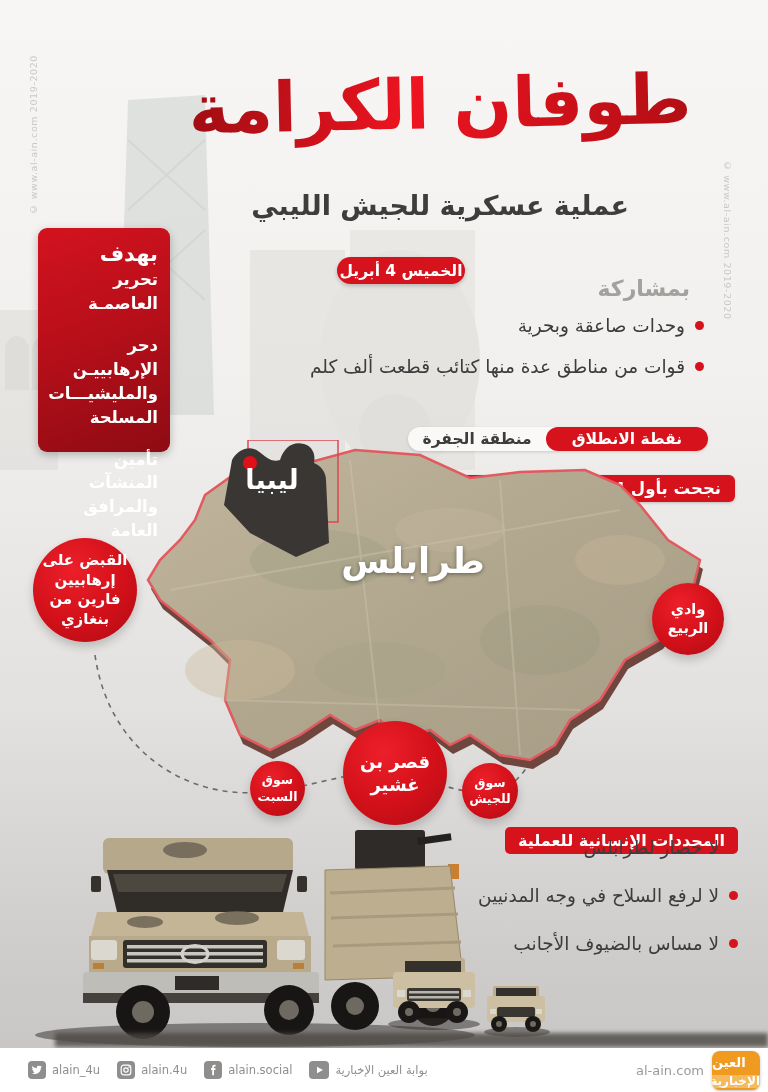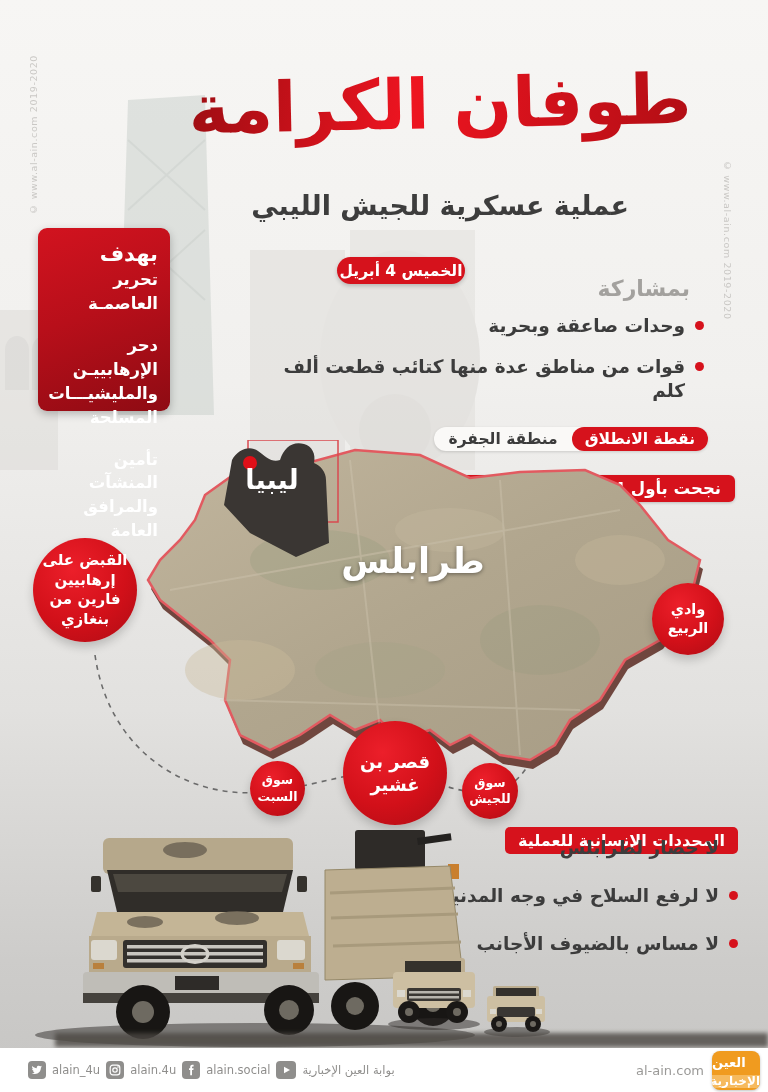--- a/index.html
+++ b/index.html
@@ -12,36 +12,36 @@
   
   .title{left:150px;top:58px;width:580px;text-align:center;font-size:69px;font-weight:bold;line-height:1.35;
          color:#d2101b;background:linear-gradient(100deg,#8e0c10 0%,#ee1420 45%,#a90d13 100%);
          -webkit-background-clip:text;background-clip:text;-webkit-text-fill-color:transparent;
          transform:rotate(-1.2deg);}
   .subtitle{left:150px;top:190px;width:580px;text-align:center;font-size:27px;font-weight:bold;color:#3d3d3d;}
   .date-badge{left:337px;top:257px;width:128px;height:27px;background:#d6121c;border-radius:14px;
               color:#fff;font-size:15.5px;font-weight:bold;display:flex;align-items:center;justify-content:center;
               box-shadow:0 2px 4px rgba(0,0,0,.2);}
   
-  .goals{left:38px;top:228px;width:132px;height:183px;border-radius:9px;padding:14px 12px;box-sizing:border-box;
+  .goals{left:38px;top:228px;width:132px;height:224px;border-radius:9px;padding:14px 12px;box-sizing:border-box;
          background:linear-gradient(160deg,#d2131f 0%,#b80f1a 45%,#8e0b13 100%);
          color:#fff;direction:rtl;text-align:right;box-shadow:0 3px 8px rgba(0,0,0,.25);}
   .goals .g-title{font-size:21px;font-weight:bold;margin-bottom:2px;}
   .goals .g-item{font-size:16.5px;font-weight:bold;line-height:1.45;margin-bottom:18px;}
   
   .part-title{right:78px;top:276px;font-size:22px;font-weight:bold;color:#a3a19e;direction:rtl;}
   .part-list{right:64px;top:314px;width:430px;direction:rtl;}
   .b-row{display:flex;align-items:flex-start;margin-bottom:17px;}
   .b-dot{width:9px;height:9px;border-radius:50%;background:#d6121c;margin-left:10px;margin-top:7px;flex:0 0 auto;}
-  .b-txt{font-size:18.5px;font-weight:bold;color:#3c3c3c;line-height:1.3;}
+  .b-txt{font-size:18.5px;font-weight:normal;color:#3c3c3c;line-height:1.3;}
   
   .start-group{right:60px;top:427px;display:flex;direction:rtl;align-items:center;background:#faf9f7;
                border-radius:13px;box-shadow:0 1px 3px rgba(0,0,0,.15);}
   .start-badge{background:#d6121c;color:#fff;font-size:15.5px;font-weight:bold;border-radius:13px;
-               padding:3px 13px;}
+               padding:3px 26px;}
   .start-value{color:#3c3c3c;font-size:15.5px;font-weight:bold;padding:3px 14px;}
   .success-badge{right:33px;top:475px;background:#d6121c;color:#fff;font-size:16.5px;font-weight:bold;
                  border-radius:6px;padding:4px 14px;direction:rtl;box-shadow:0 1px 3px rgba(0,0,0,.2);}
   
   .city-label{left:318px;top:541px;width:190px;text-align:center;color:#fff;font-size:35px;font-weight:bold;
               text-shadow:0 1px 4px rgba(0,0,0,.45);direction:rtl;}
   .country-label{left:224px;top:464px;width:96px;text-align:center;color:#fff;font-size:27px;font-weight:bold;direction:rtl;}
   
   .circle{border-radius:50%;display:flex;align-items:center;justify-content:center;text-align:center;
           color:#fff;font-weight:bold;direction:rtl;line-height:1.3;padding:6px;box-sizing:border-box;
@@ -56,21 +56,21 @@
   .c-khamis{left:511px;top:709px;width:62px;height:62px;font-size:13px;}
   
   .hum-badge{right:30px;top:827px;background:#d6121c;color:#fff;font-size:16px;font-weight:bold;
              border-radius:5px;padding:4px 13px;direction:rtl;}
   .hum-list{right:30px;top:836px;width:380px;direction:rtl;}
   .hum-list .b-row{margin-bottom:24px;}
   
   .shadow-strip{left:55px;top:1033px;width:713px;height:14px;background:linear-gradient(180deg,#565false,#4a4641);
                 background:#4c4843;filter:blur(2px);opacity:.8;}
   .footer{left:0;bottom:0;width:768px;height:44px;background:#ffffff;}
-  .social{position:absolute;left:28px;top:0;height:44px;display:flex;align-items:center;gap:6px;}
+  .social{position:absolute;left:28px;top:0;height:44px;display:flex;align-items:center;gap:17px;}
   .s-item{display:flex;align-items:center;gap:6px;}
   .s-icon{width:18px;height:18px;border-radius:4px;background:#8f8e8c;display:flex;align-items:center;justify-content:center;flex:0 0 auto;}
   .s-label{font-size:11.5px;color:#8f8e8c;}
   .site{position:absolute;right:64px;top:15px;font-size:13px;color:#9b9a98;}
   .logo{position:absolute;right:8px;top:3px;width:48px;height:39px;border-radius:8px;background:#f09b1f;
         overflow:hidden;text-align:left;box-shadow:0 1px 3px rgba(0,0,0,.25);}
   .logo-main{color:#fff;font-size:13px;font-weight:bold;line-height:24px;direction:rtl;}
   .logo-band{background:#f6ba5e;color:#fff;font-size:12px;font-weight:bold;line-height:13px;direction:rtl;}
 </style>
 </head>

